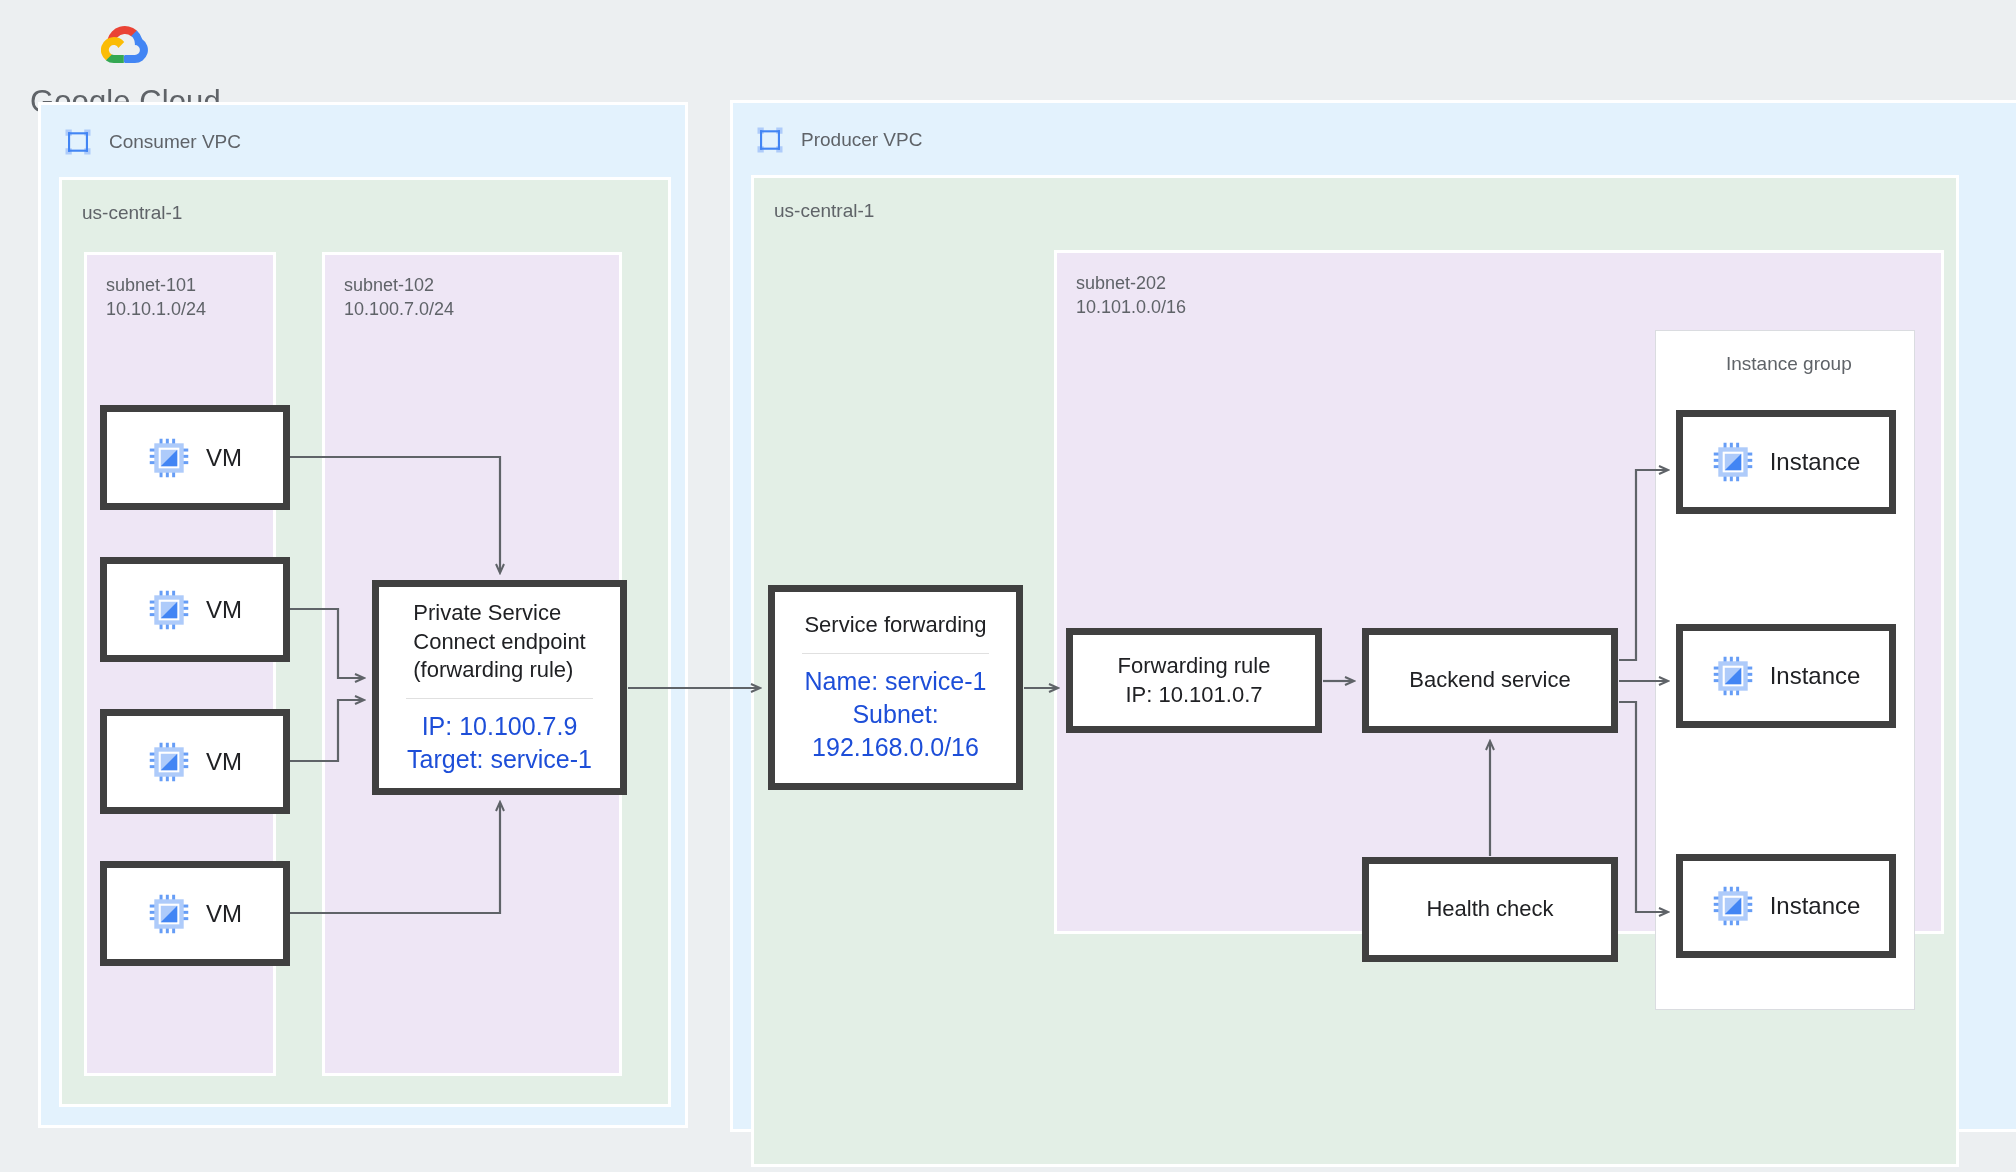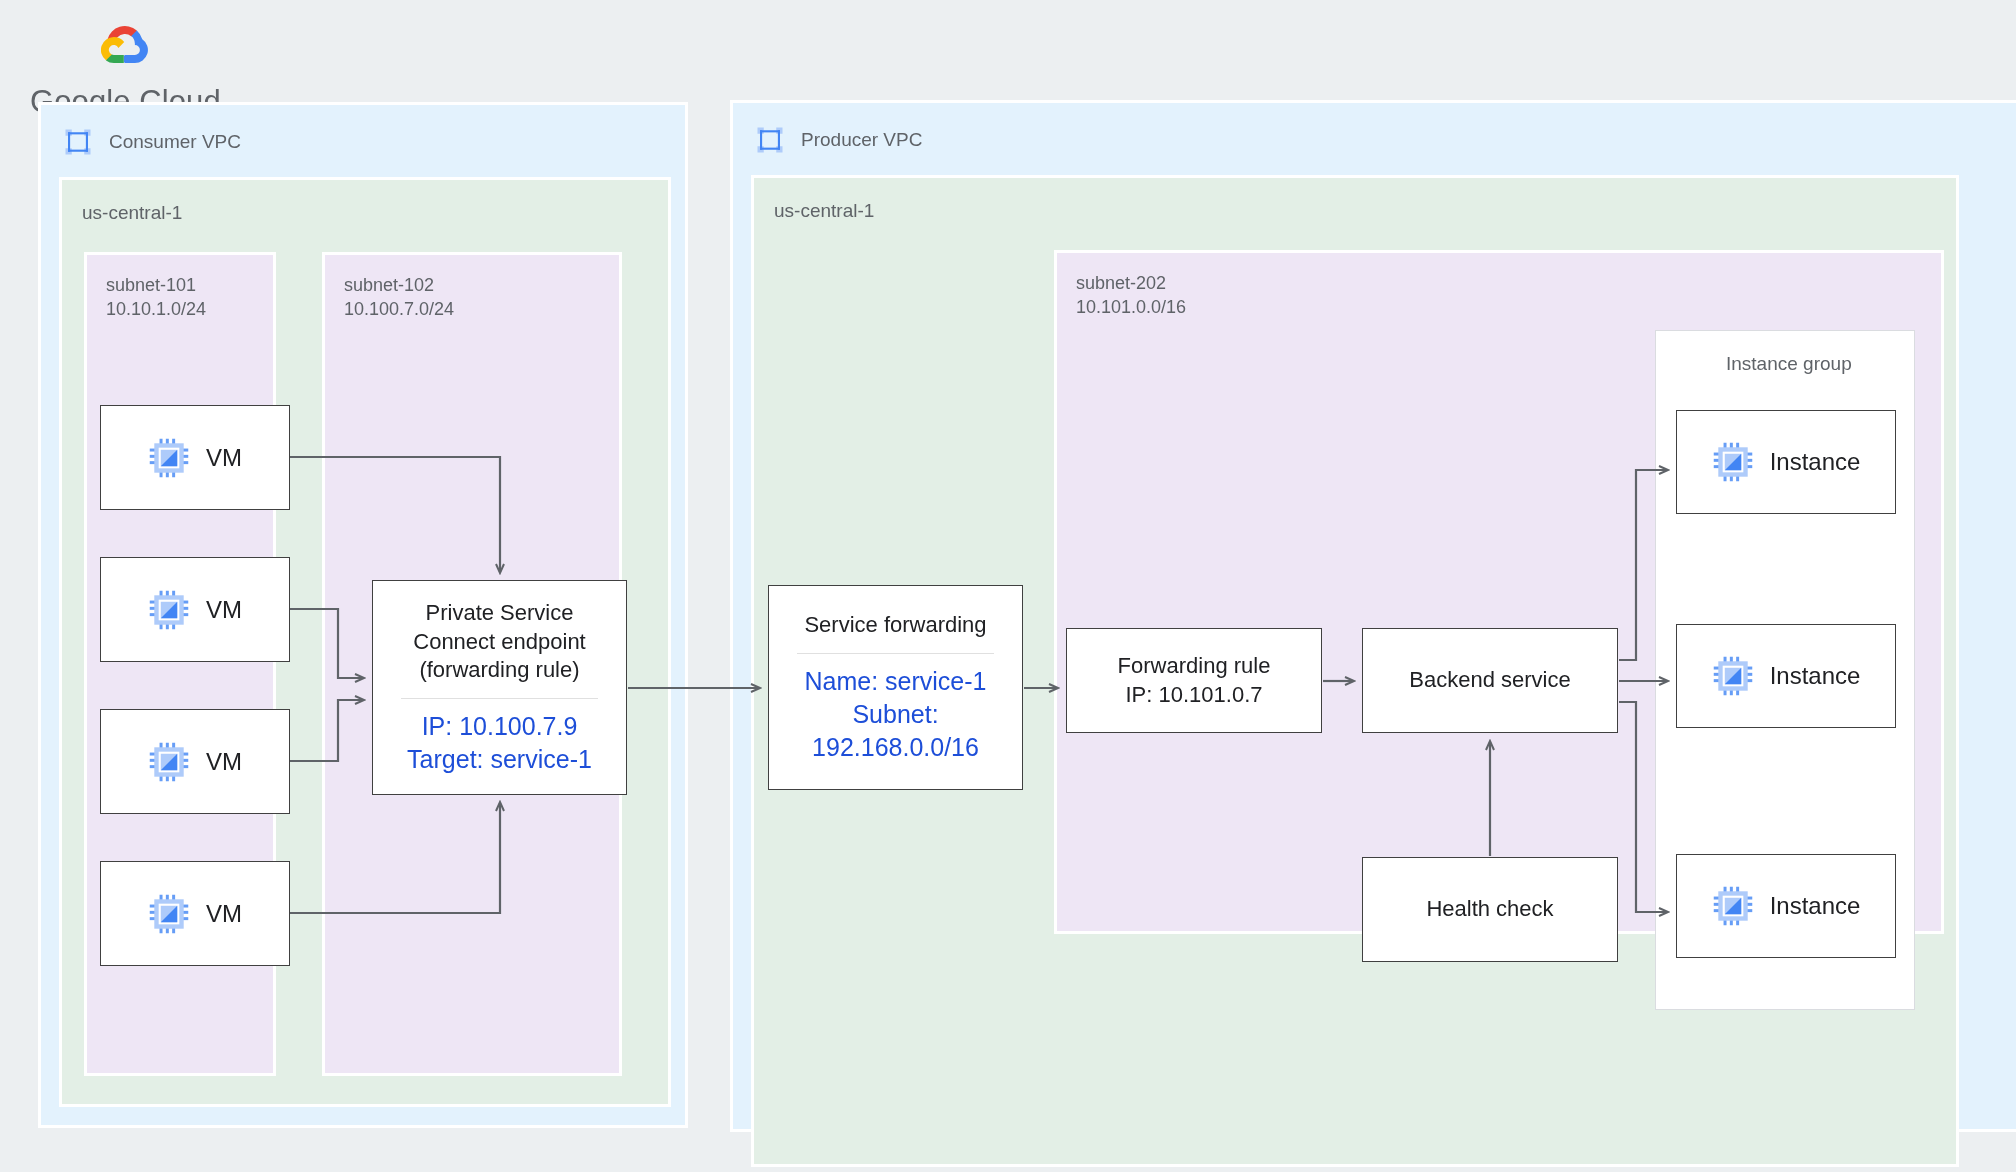--- a/index.html
+++ b/index.html
@@ -40,24 +40,23 @@
     position:absolute;
     background:#eee6f5;
     border:3px solid #ffffff;
   }
   .subnet-label{ position:absolute; left:19px; top:18px; font-size:18px; color:#5f6368; line-height:1.35; white-space:pre-line; }
 
   
   .card{
     position:absolute;
     background:#ffffff;
-    border:1px solid #404040;
+    border:7px solid #404040;
     display:flex; flex-direction:column;
     align-items:center; justify-content:center;
-    text-align:center;
   }
   .card .title{ font-size:22px; color:#202124; line-height:1.3; }
   .card .sub{ font-size:25px; color:#1d4ed8; line-height:1.32; }
   .divider{ width:78%; height:1px; background:#e0e0e0; margin:13px 0 11px; }
 
   
   .icon-card{ flex-direction:row; gap:16px; }
   .icon-card .title{ font-size:24px; }
 
   

